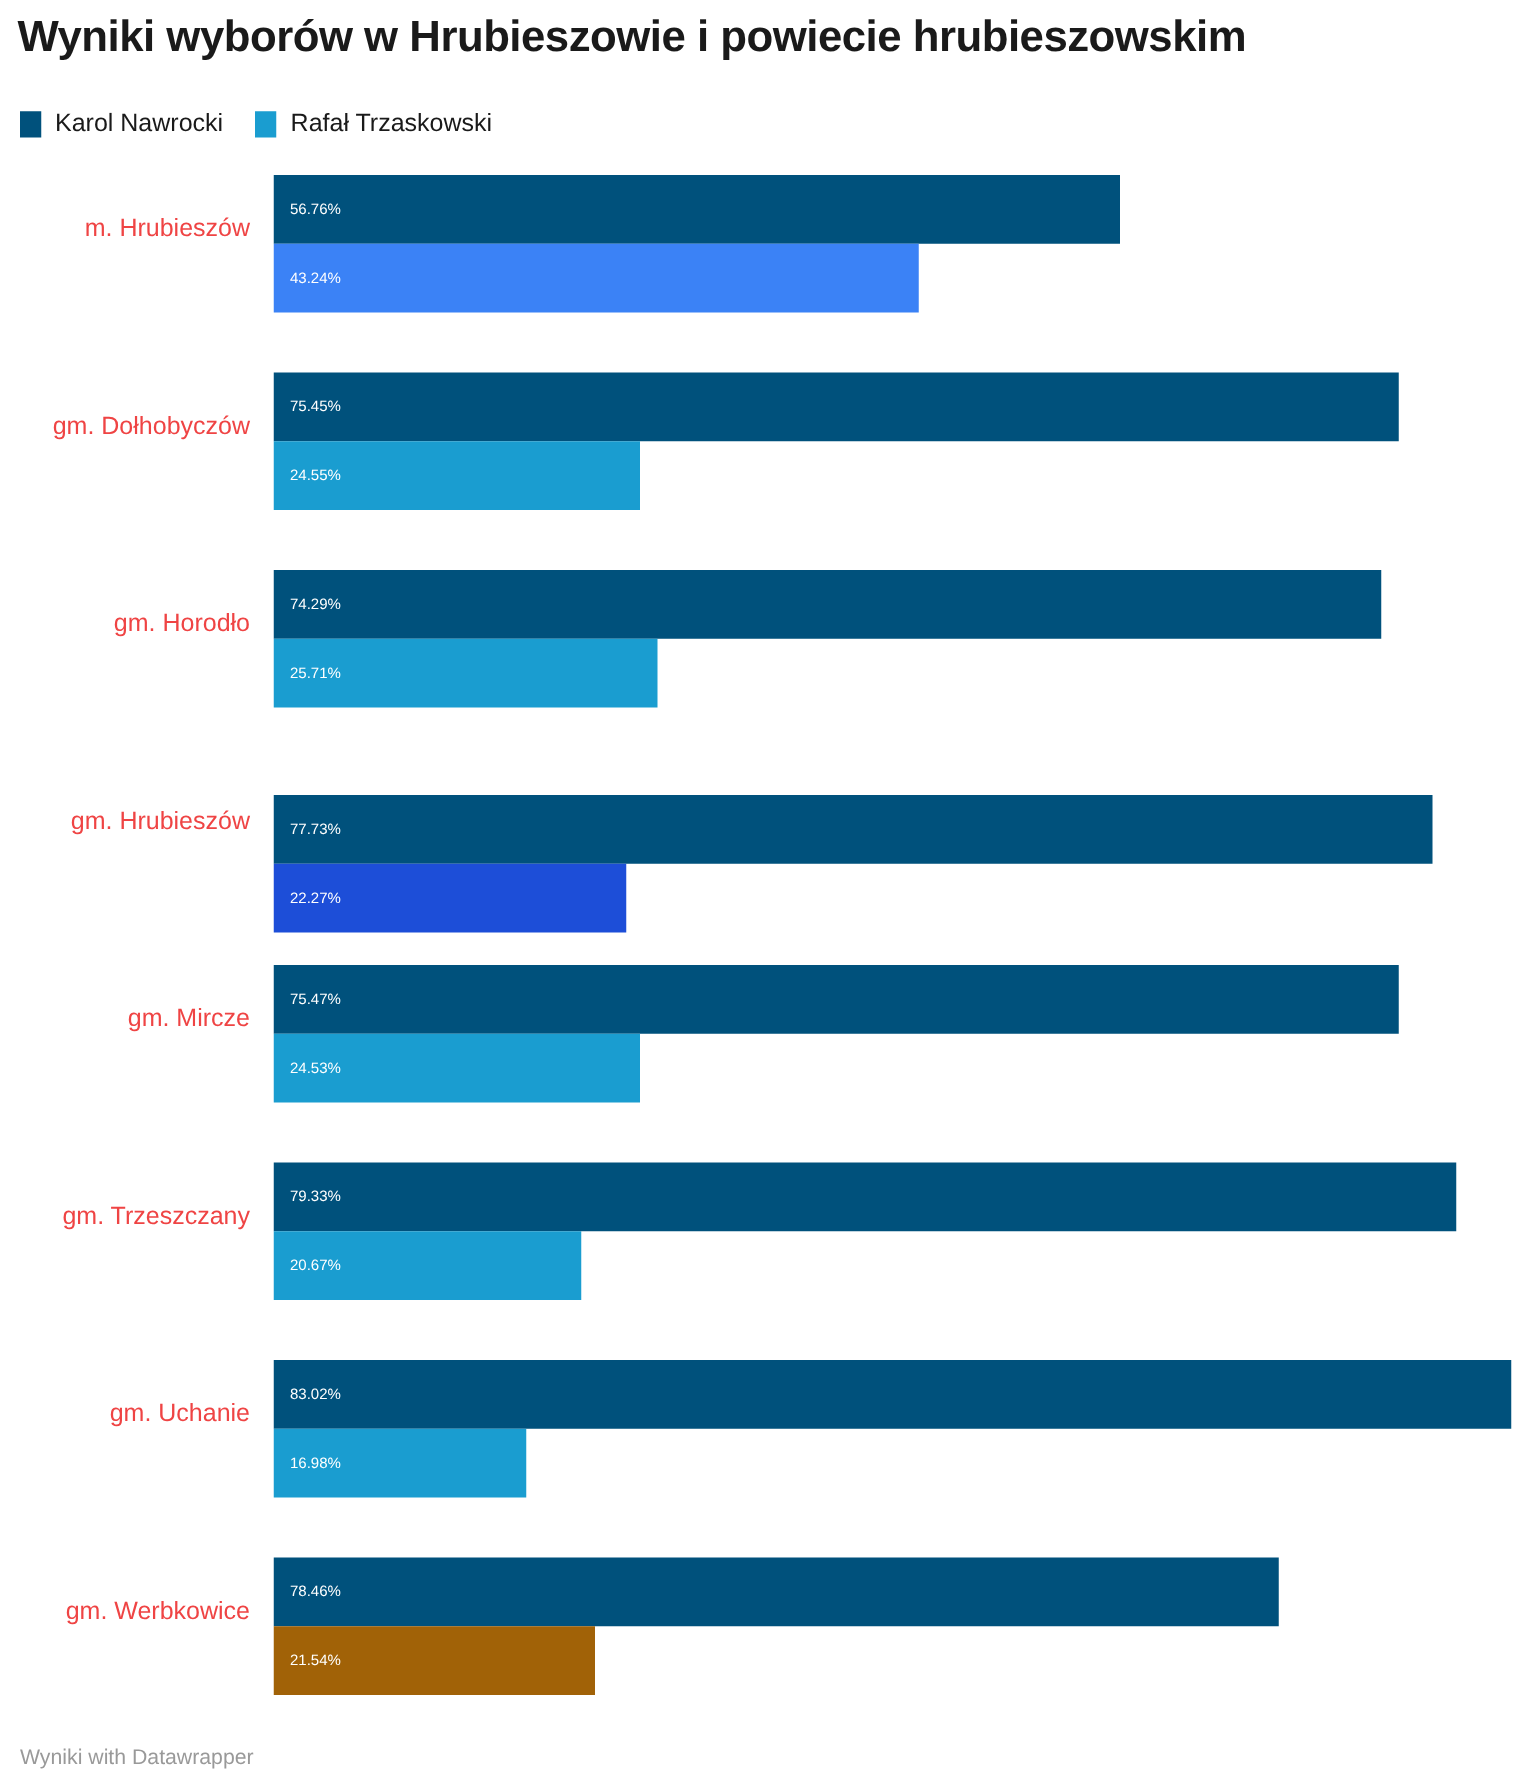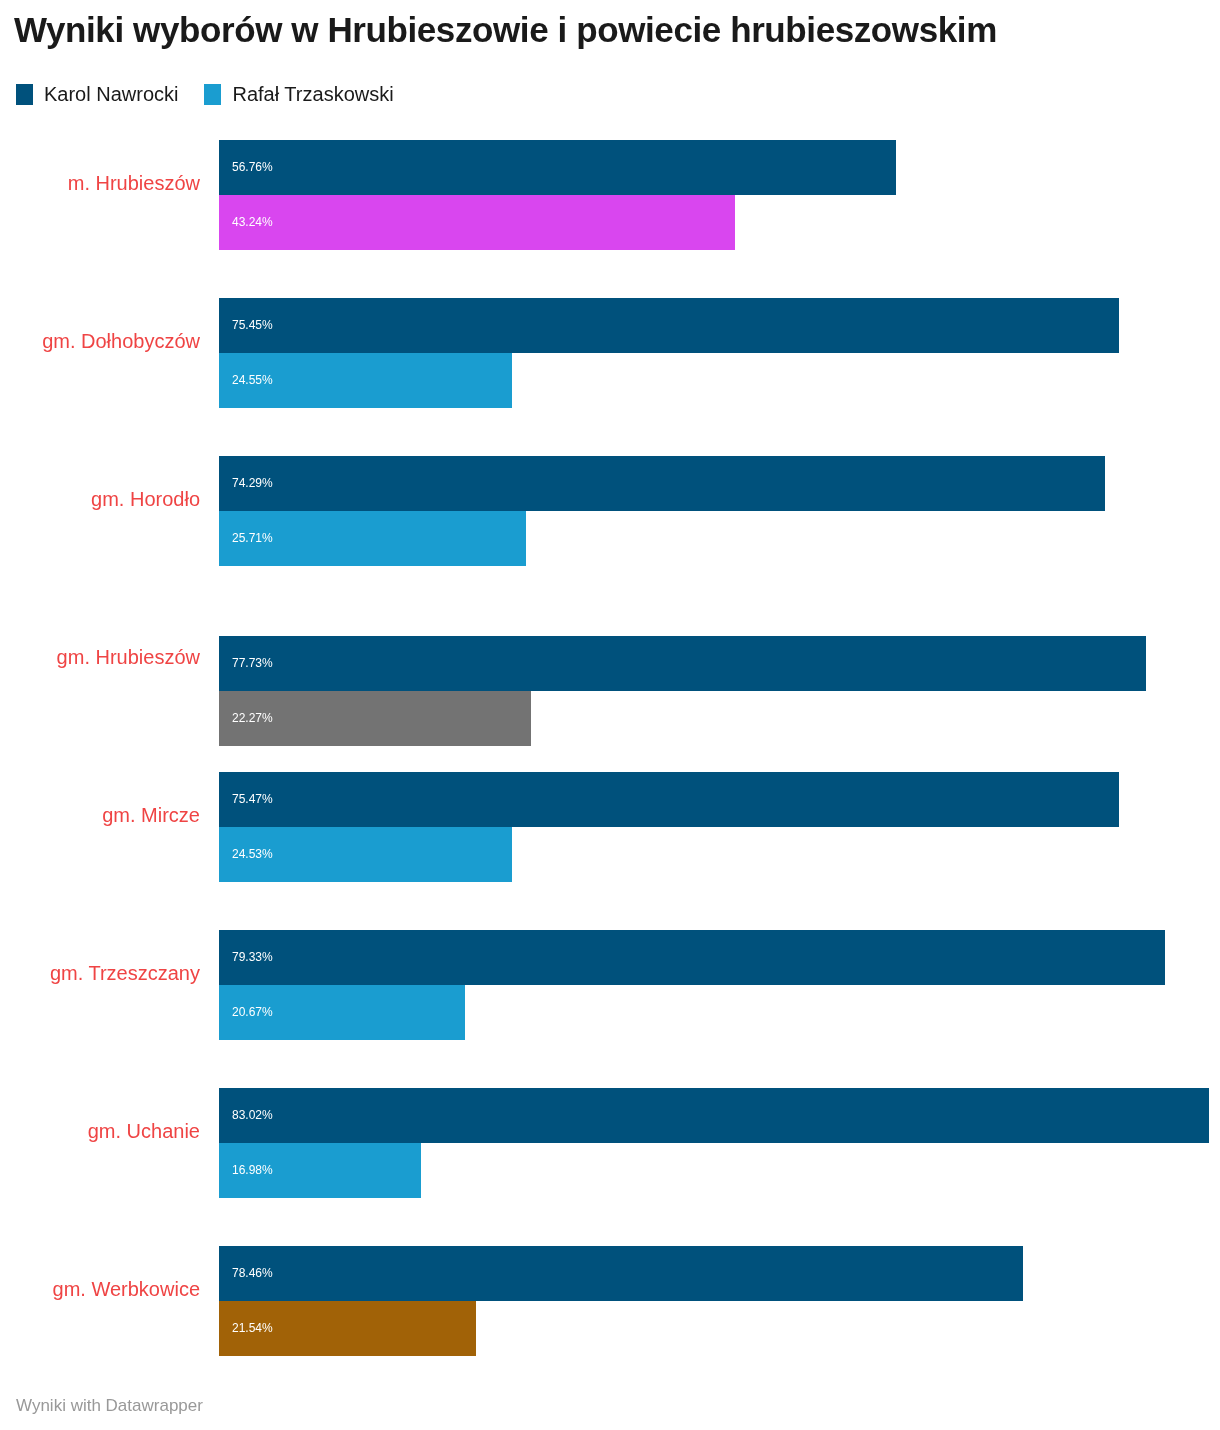--- a/index.html
+++ b/index.html
@@ -36,21 +36,21 @@
     white-space: nowrap;
   }
 
   
   .legend {
     position: absolute;
     left: 16px;
     top: 84px;
     height: 26px;
     display: flex;
-    align-items: flex-start;
+    align-items: flex-end;
   }
   .legend-item {
     display: flex;
     align-items: center;
     margin-right: 26px;
   }
   .legend-swatch {
     width: 17px;
     height: 21px;
     display: block;
@@ -149,21 +149,21 @@
     </div>
   </div>
 
   <div class="plot" id="plot-area">
       <div class="group">
         <div class="group-label">m. Hrubieszów</div>
         <div class="bars">
           <div class="bar" style="width: 676.854px; background: rgb(0, 81, 124);">
             <span class="bar-value">56.76%</span>
           </div>
-          <div class="bar" style="width: 515.63px; background: #d946ef; padding-left: 48px;">
+          <div class="bar" style="width: 515.63px; background: #3b82f6; padding-left: 48px;">
             <span class="bar-value">43.24%</span>
           </div>
         </div>
       </div>
       <div class="group">
         <div class="group-label">gm. Dołhobyczów</div>
         <div class="bars">
           <div class="bar" style="width: 899.729px; background: rgb(0, 81, 124);">
             <span class="bar-value">75.45%</span>
           </div>
@@ -182,21 +182,21 @@
             <span class="bar-value">25.71%</span>
           </div>
         </div>
       </div>
       <div class="group">
         <div class="group-label">gm. Hrubieszów</div>
         <div class="bars">
           <div class="bar" style="width: 926.918px; background: rgb(0, 81, 124); margin-top: 22px;">
             <span class="bar-value">77.73%</span>
           </div>
-          <div class="bar" style="width: 312px; background: #737373;">
+          <div class="bar" style="width: 282px; background: #1d4ed8;">
             <span class="bar-value">22.27%</span>
           </div>
         </div>
       </div>
       <div class="group">
         <div class="group-label">gm. Mircze</div>
         <div class="bars">
           <div class="bar" style="width: 899.967px; background: rgb(0, 81, 124);">
             <span class="bar-value">75.47%</span>
           </div>

